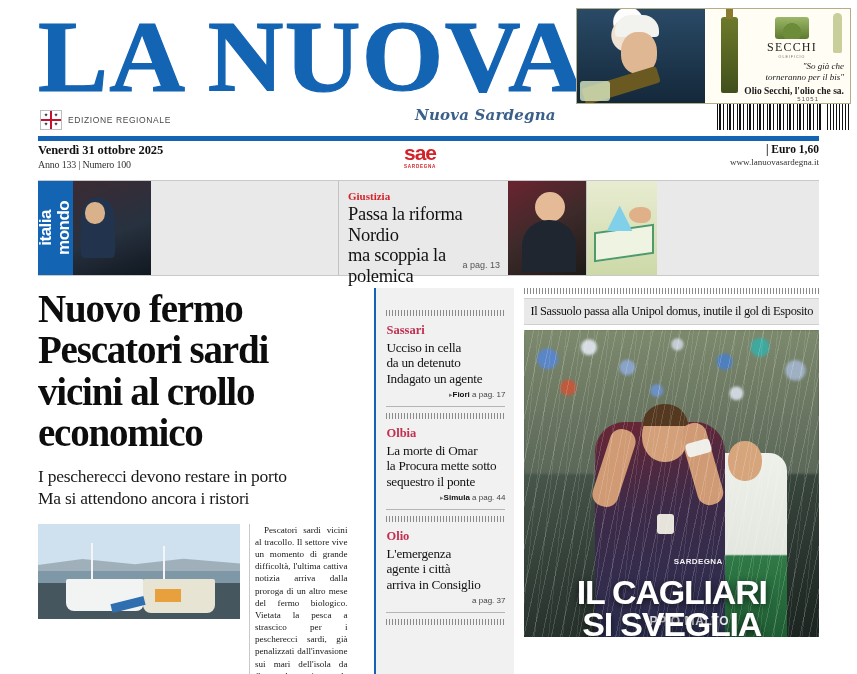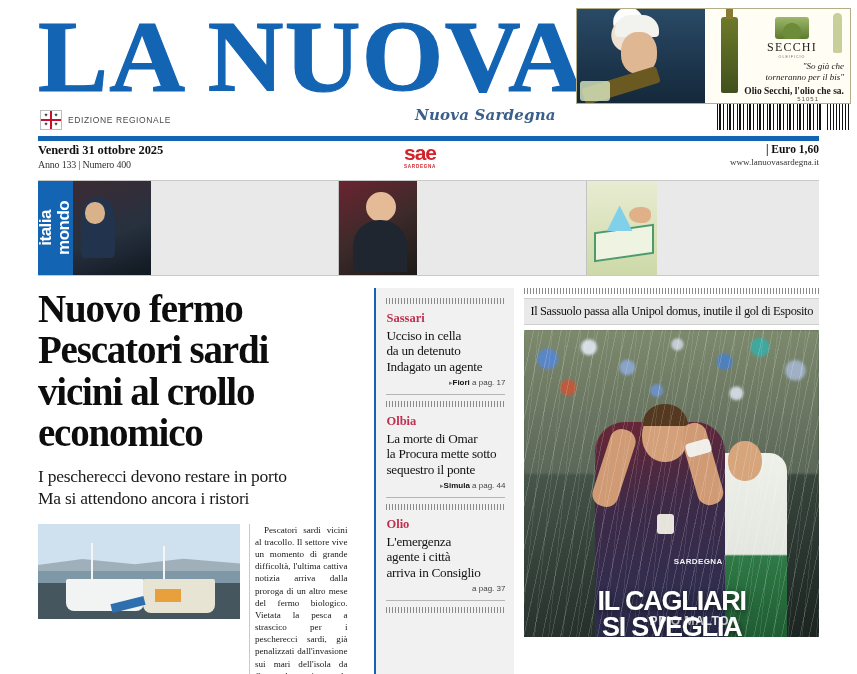--- a/index.html
+++ b/index.html
@@ -329,21 +329,21 @@
     font-size: 9.1px; line-height: 1.34; color: #161616;
     text-align: justify; padding-left: 5px;
     border-left: 1px solid #c9c9c9;
   }
   .lead-text p { text-indent: 9px; }
 
   
   .col-mid {
     width: 140px; flex: none;
     border-left: 2px solid #1464B4;
-    padding: 4px 9px 0 10px;
+    padding: 16px 9px 0 10px;
     background: #f1f1f1;
   }
   .dotrule {
     height: 6px; margin: 6px 0 7px 0;
     background: repeating-linear-gradient(to right, #8a8a8a 0 1px, transparent 1px 3px);
     background-size: 3px 6px;
   }
   .mid-kicker {
     font-family: "Liberation Serif", serif; font-weight: 700;
     font-size: 12.5px; color: #C03050; margin-bottom: 2px;
@@ -447,21 +447,21 @@
     position: absolute; inset: 0;
     background:
       repeating-linear-gradient(102deg, rgba(255,255,255,.16) 0 1px, transparent 1px 9px),
       repeating-linear-gradient(96deg, rgba(255,255,255,.10) 0 1px, transparent 1px 14px);
     pointer-events: none;
   }
   .sport-title {
     position: absolute; left: 0; right: 0; bottom: -4px;
     text-align: center;
     font-family: "Liberation Sans", sans-serif; font-weight: 700;
-    font-size: 27px; line-height: 0.96; color: #ffffff;
+    font-size: 34px; line-height: 0.96; color: #ffffff;
     letter-spacing: -1.2px;
     text-shadow: 0 2px 7px rgba(0,0,0,.65);
   }
   .sport-title span { display: block; }
 </style>
 </head>
 <body>
 
 <div class="page">
 
@@ -480,21 +480,21 @@
           <i>✦</i>
           <i>✦</i>
       </div>
       <div class="edizione-label">EDIZIONE REGIONALE</div>
     </div>
 
     <div class="blue-rule"></div>
 
     <div class="date-block">
       <div class="date-line">Venerdì 31 ottobre 2025</div>
-      <div class="issue-line">Anno 133 | Numero 400</div>
+      <div class="issue-line">Anno 133 | Numero 100</div>
     </div>
 
     <div class="sae-logo">
       <div class="sae-mark">sae</div>
       <div class="sae-sub">SARDEGNA</div>
     </div>
 
     <div class="price-block">
       <div class="price-line">| Euro 1,60</div>
       <div class="site-line">www.lanuovasardegna.it</div>
@@ -533,20 +533,26 @@
       <div class="vtab">
         <div class="vtab-inner">
           <span>italia</span>
           <span>mondo</span>
         </div>
       </div>
       <div class="strip-photo p1"></div>
     </div>
 
     <div class="strip-item s2">
+      <div class="strip-body">
+        <div class="kicker">Giustizia</div>
+        <div class="strip-head">Passa la riforma Nordio</div>
+        <div class="strip-head">ma scoppia la polemica</div>
+        <div class="pagref">a pag. 13</div>
+      </div>
       <div class="strip-photo p2"></div>
     </div>
 
     <div class="strip-item s3">
       <div class="strip-photo p3">
         <div class="hand-dot"></div>
       </div>
     </div>
   </div>
 

